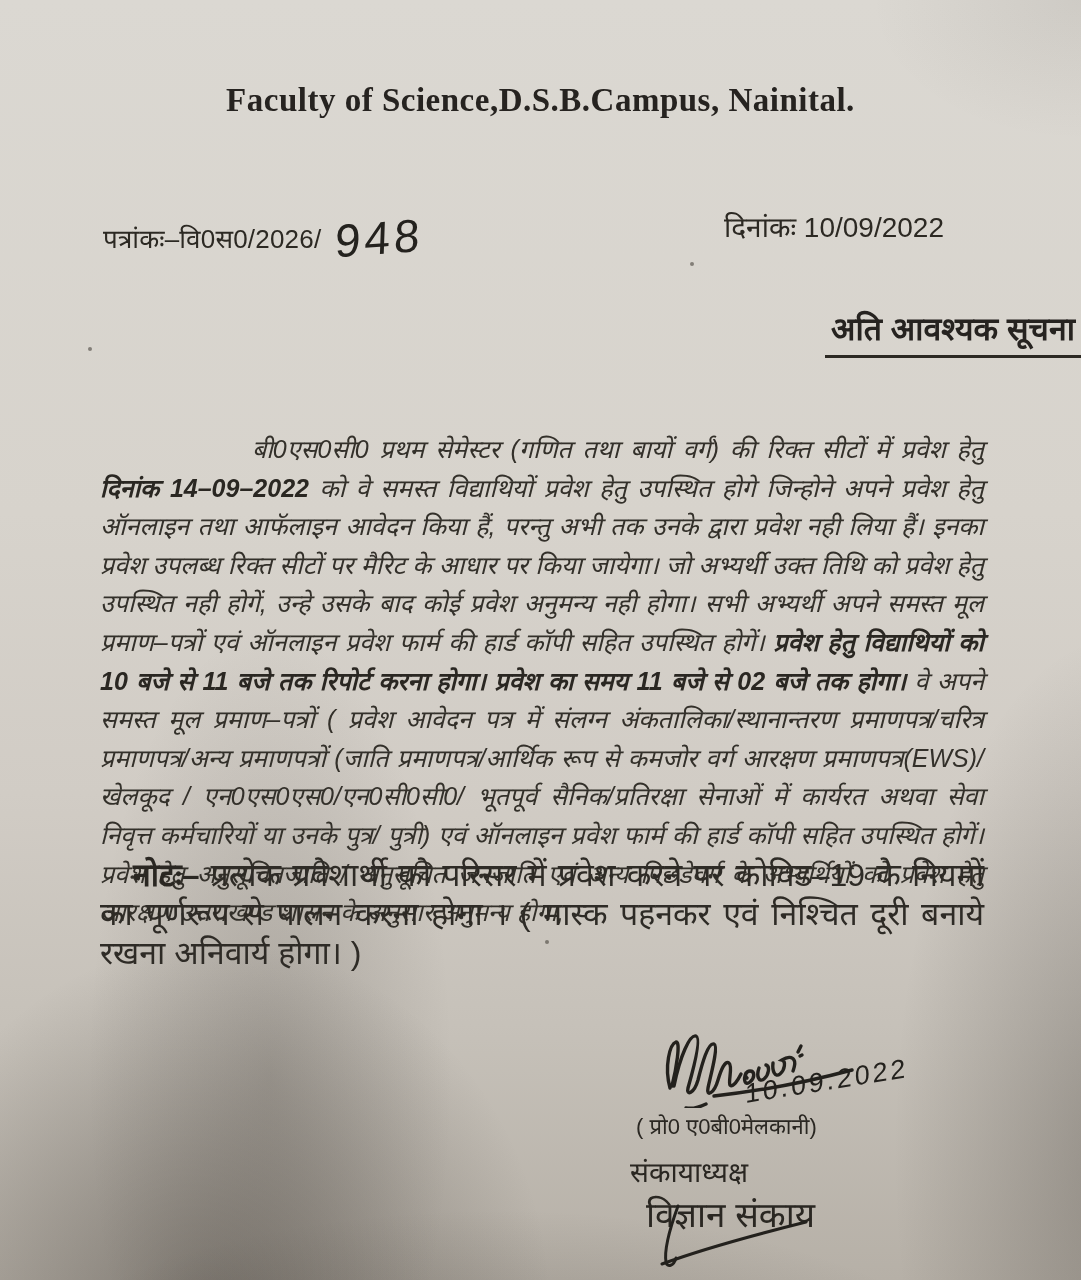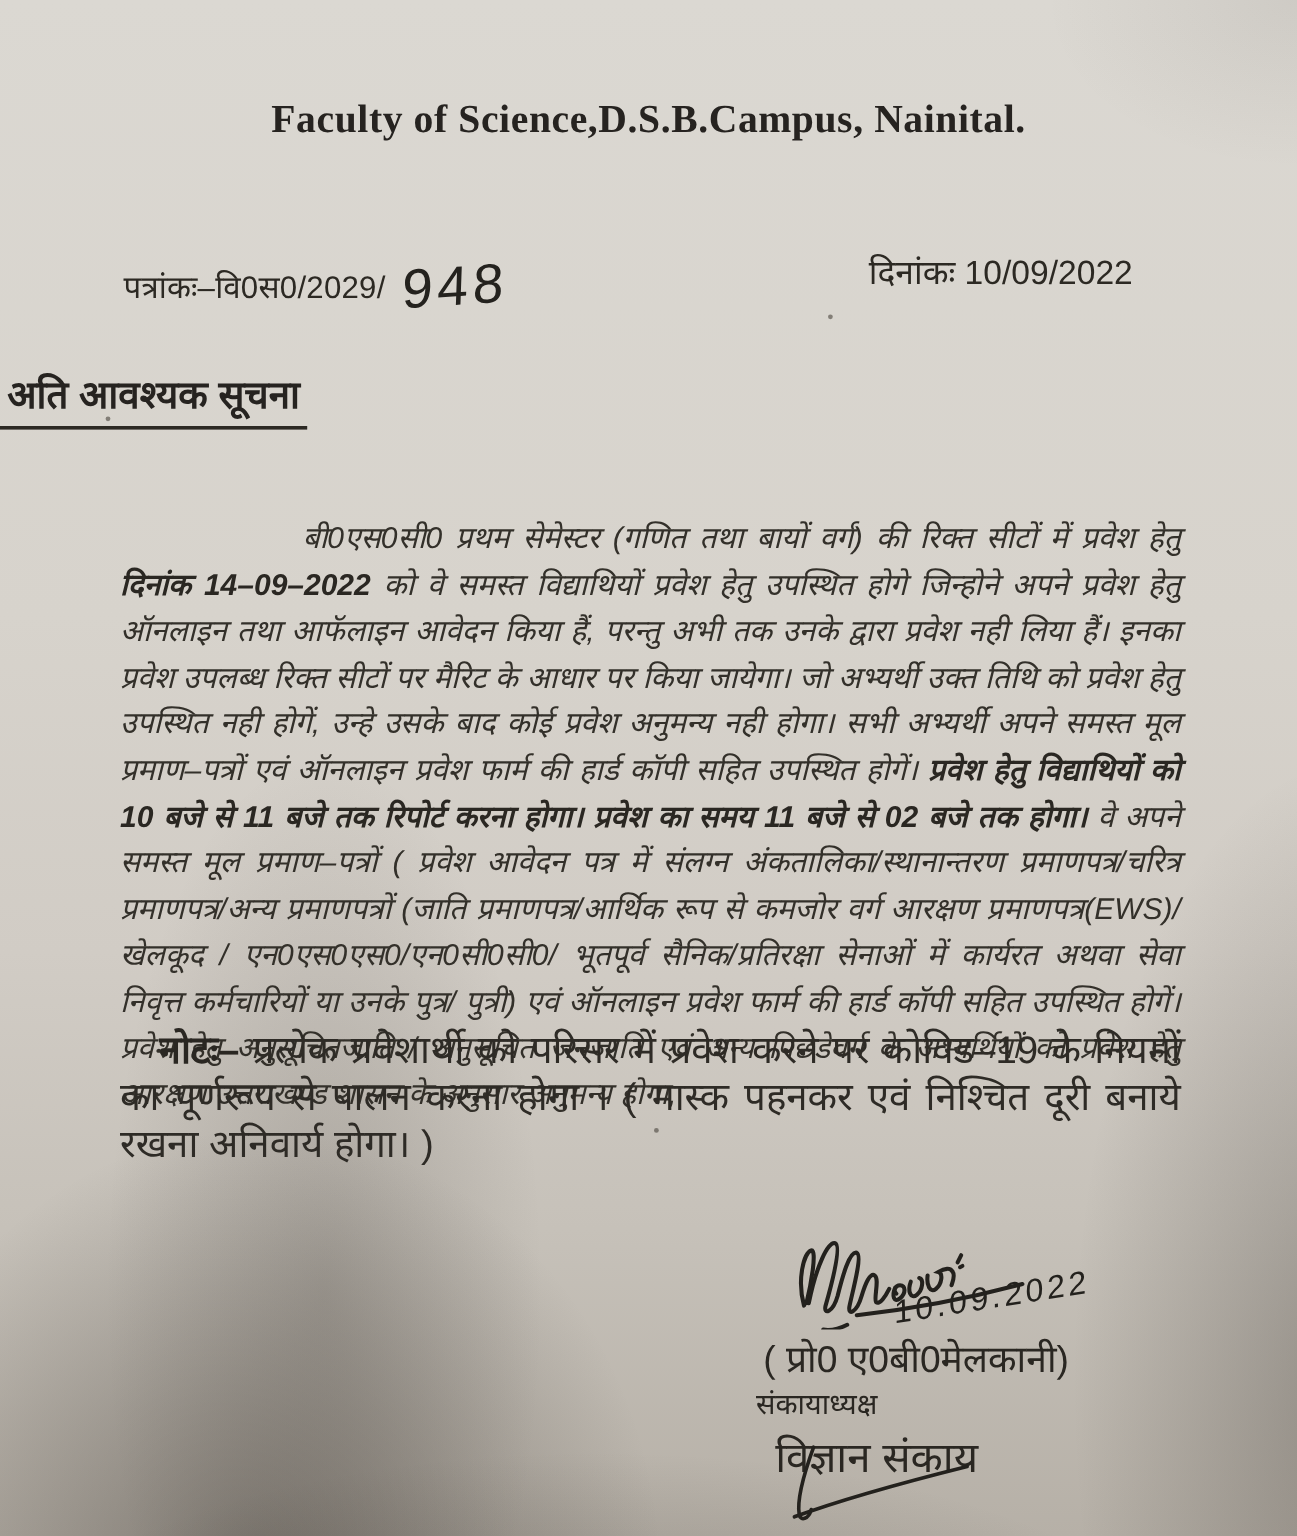--- a/index.html
+++ b/index.html
@@ -37,21 +37,21 @@
     display: inline-block;
     font-size: 46px;
     font-weight: 400;
     color: #24221e;
     transform: rotate(-4deg) skewX(-6deg);
     margin-left: 14px;
     vertical-align: -6px;
     letter-spacing: 4px;
   }
   .date-line { top: 207px; left: 724px; font-size: 28px; white-space: nowrap; }
-  .title-wrap { top: 306px; left: 0; width: 100%; text-align: left; }
+  .title-wrap { top: 306px; left: 0; width: 100%; text-align: right; }
   .notice-title {
     display: inline-block;
     font-size: 32px;
     font-weight: 700;
     color: #262320;
     padding: 0 6px 6px 6px;
     border-bottom: 3px solid #2c2923;
   }
   .body-par {
     top: 430px; left: 100px; width: 884px;
@@ -74,35 +74,35 @@
   .sig-block { top: 1030px; left: 610px; width: 420px; height: 240px; }
   .sig-svg { position: absolute; top: 0; left: 30px; }
   .sig-date {
     position: absolute; top: 36px; left: 134px;
     font-size: 27px;
     color: #23211d;
     transform: rotate(-9deg) skewX(-8deg);
     letter-spacing: 3px;
     white-space: nowrap;
   }
-  .sig-name { position: absolute; top: 80px; left: 26px; font-size: 31px; white-space: nowrap; color: #2a2722; }
-  .sig-desig { position: absolute; top: 122px; left: 20px; font-size: 24px; white-space: nowrap; color: #2a2722; }
+  .sig-name { position: absolute; top: 80px; left: 26px; font-size: 22px; white-space: nowrap; color: #2a2722; }
+  .sig-desig { position: absolute; top: 122px; left: 20px; font-size: 28px; white-space: nowrap; color: #2a2722; }
   .sig-dept { position: absolute; top: 160px; left: 36px; font-size: 35px; white-space: nowrap; color: #2a2722; }
   .flourish-svg { position: absolute; top: 158px; left: 30px; }
   .speck { position: absolute; width: 4px; height: 4px; border-radius: 50%; background: rgba(60,55,48,0.55); }
 </style>
 </head>
 <body>
 
 <div class="page">
 
   <div class="abs header-title">Faculty of Science,D.S.B.Campus,  Nainital.</div>
 
   <div class="abs ref-line">
-    <span class="ref-label">पत्रांकः–वि0स0/2029/</span><span class="ref-number">948</span>
+    <span class="ref-label">पत्रांकः–वि0स0/2026/</span><span class="ref-number">948</span>
   </div>
 
   <div class="abs date-line">दिनांकः 10/09/2022</div>
 
   <div class="abs title-wrap">
     <span class="notice-title">अति आवश्यक सूचना</span>
   </div>
 
   <div class="abs body-par"><span>बी0एस0सी0 प्रथम सेमेस्टर (गणित तथा बायों वर्ग) की  रिक्त सीटों में प्रवेश हेतु </span><span class="b">दिनांक 14–09–2022</span><span> को वे समस्त विद्याथियों प्रवेश हेतु उपस्थित होगे जिन्होने अपने प्रवेश  हेतु ऑनलाइन तथा आफॅलाइन आवेदन  किया हैं, परन्तु अभी तक उनके द्वारा प्रवेश नही लिया हैं। इनका प्रवेश  उपलब्ध रिक्त सीटों पर मैरिट के आधार पर किया जायेगा। जो अभ्यर्थी उक्त तिथि को प्रवेश हेतु  उपस्थित नही होगें, उन्हे उसके बाद  कोई प्रवेश अनुमन्य नही होगा। सभी अभ्यर्थी  अपने  समस्त मूल प्रमाण–पत्रों एवं ऑनलाइन प्रवेश फार्म की हार्ड कॉपी  सहित  उपस्थित होगें।  </span><span class="b">प्रवेश हेतु विद्याथियों को 10 बजे से 11 बजे तक रिपोर्ट  करना होगा।  प्रवेश का समय 11 बजे से 02 बजे तक होगा।</span><span>  वे अपने  समस्त मूल प्रमाण–पत्रों ( प्रवेश आवेदन पत्र में संलग्न अंकतालिका/स्थानान्तरण प्रमाणपत्र/चरित्र प्रमाणपत्र/अन्य प्रमाणपत्रों (जाति प्रमाणपत्र/आर्थिक रूप से कमजोर वर्ग आरक्षण प्रमाणपत्र(EWS)/खेलकूद / एन0एस0एस0/एन0सी0सी0/ भूतपूर्व सैनिक/प्रतिरक्षा सेनाओं में कार्यरत अथवा सेवा निवृत्त कर्मचारियों या उनके पुत्र/ पुत्री)  एवं ऑनलाइन प्रवेश फार्म की हार्ड कॉपी  सहित  उपस्थित होगें। प्रवेश हेतु अनुसूचितजाति / अनुसूचित जनजाति एवं अन्य पिछडेवर्ग के अभ्यर्थियों को प्रवेश हेतु आरक्षण उत्तराखण्ड शासन के अनुसार अनुमन्य होगा,</span></div>
 

